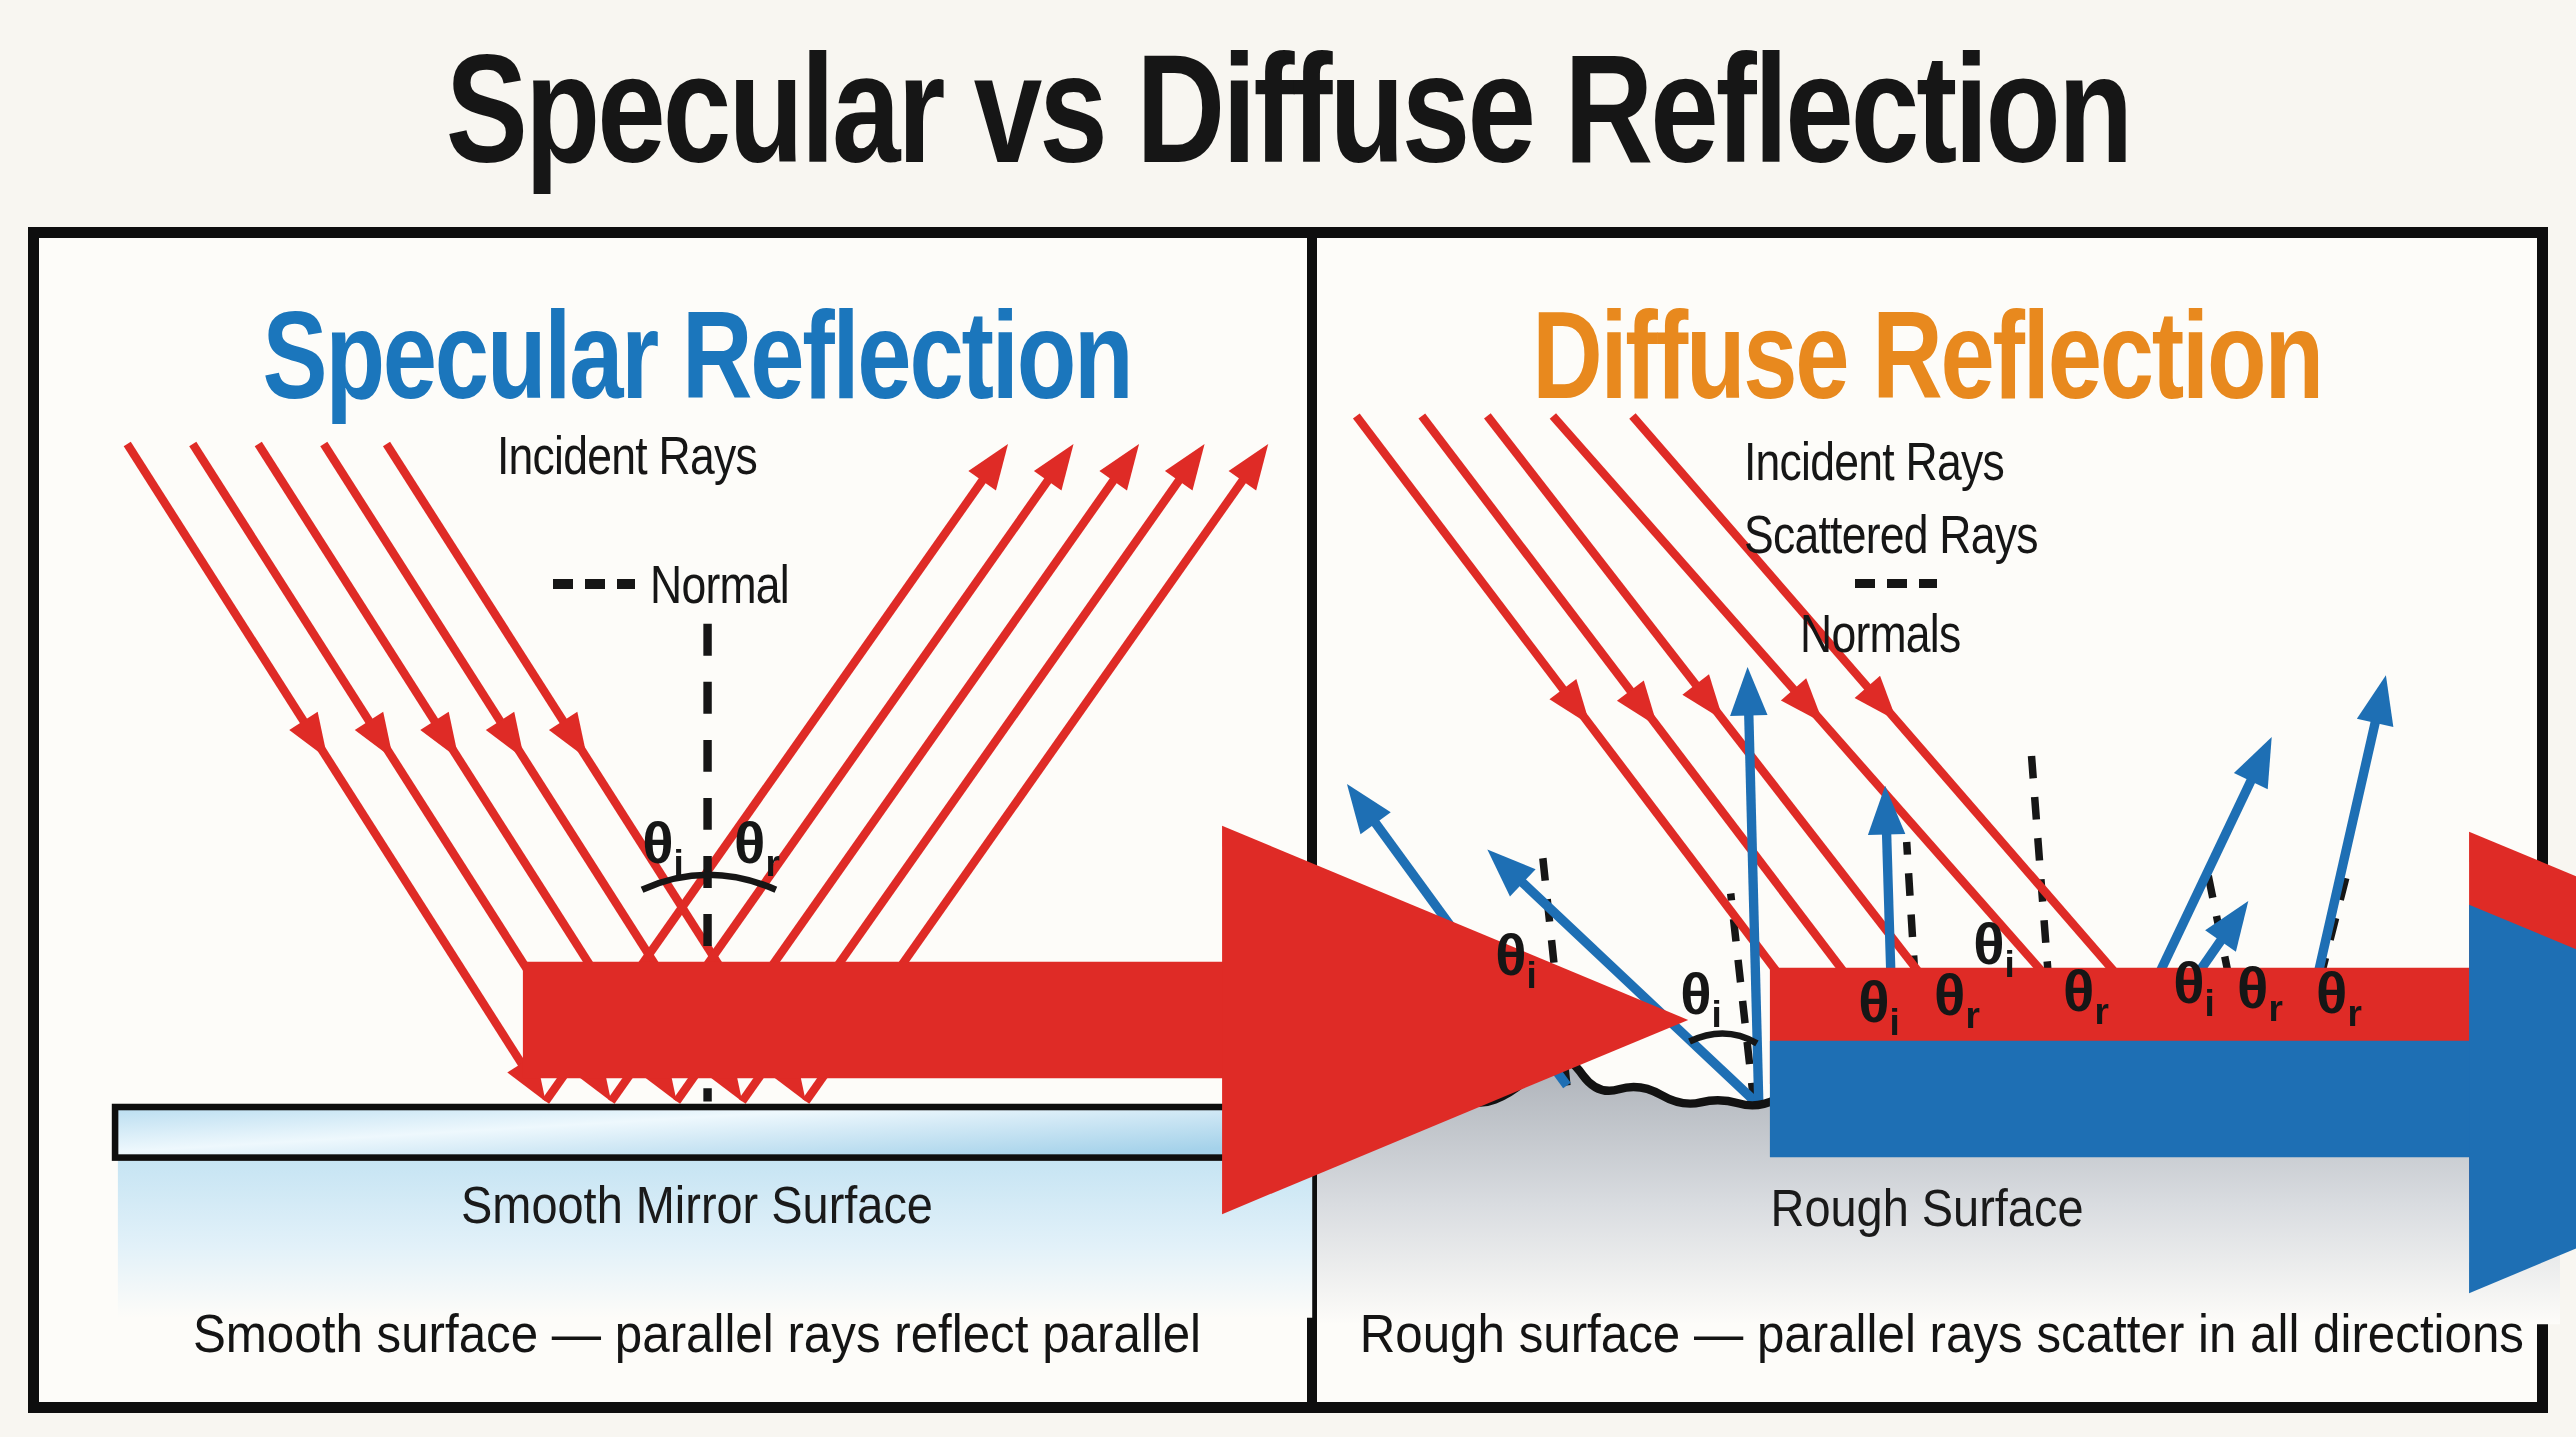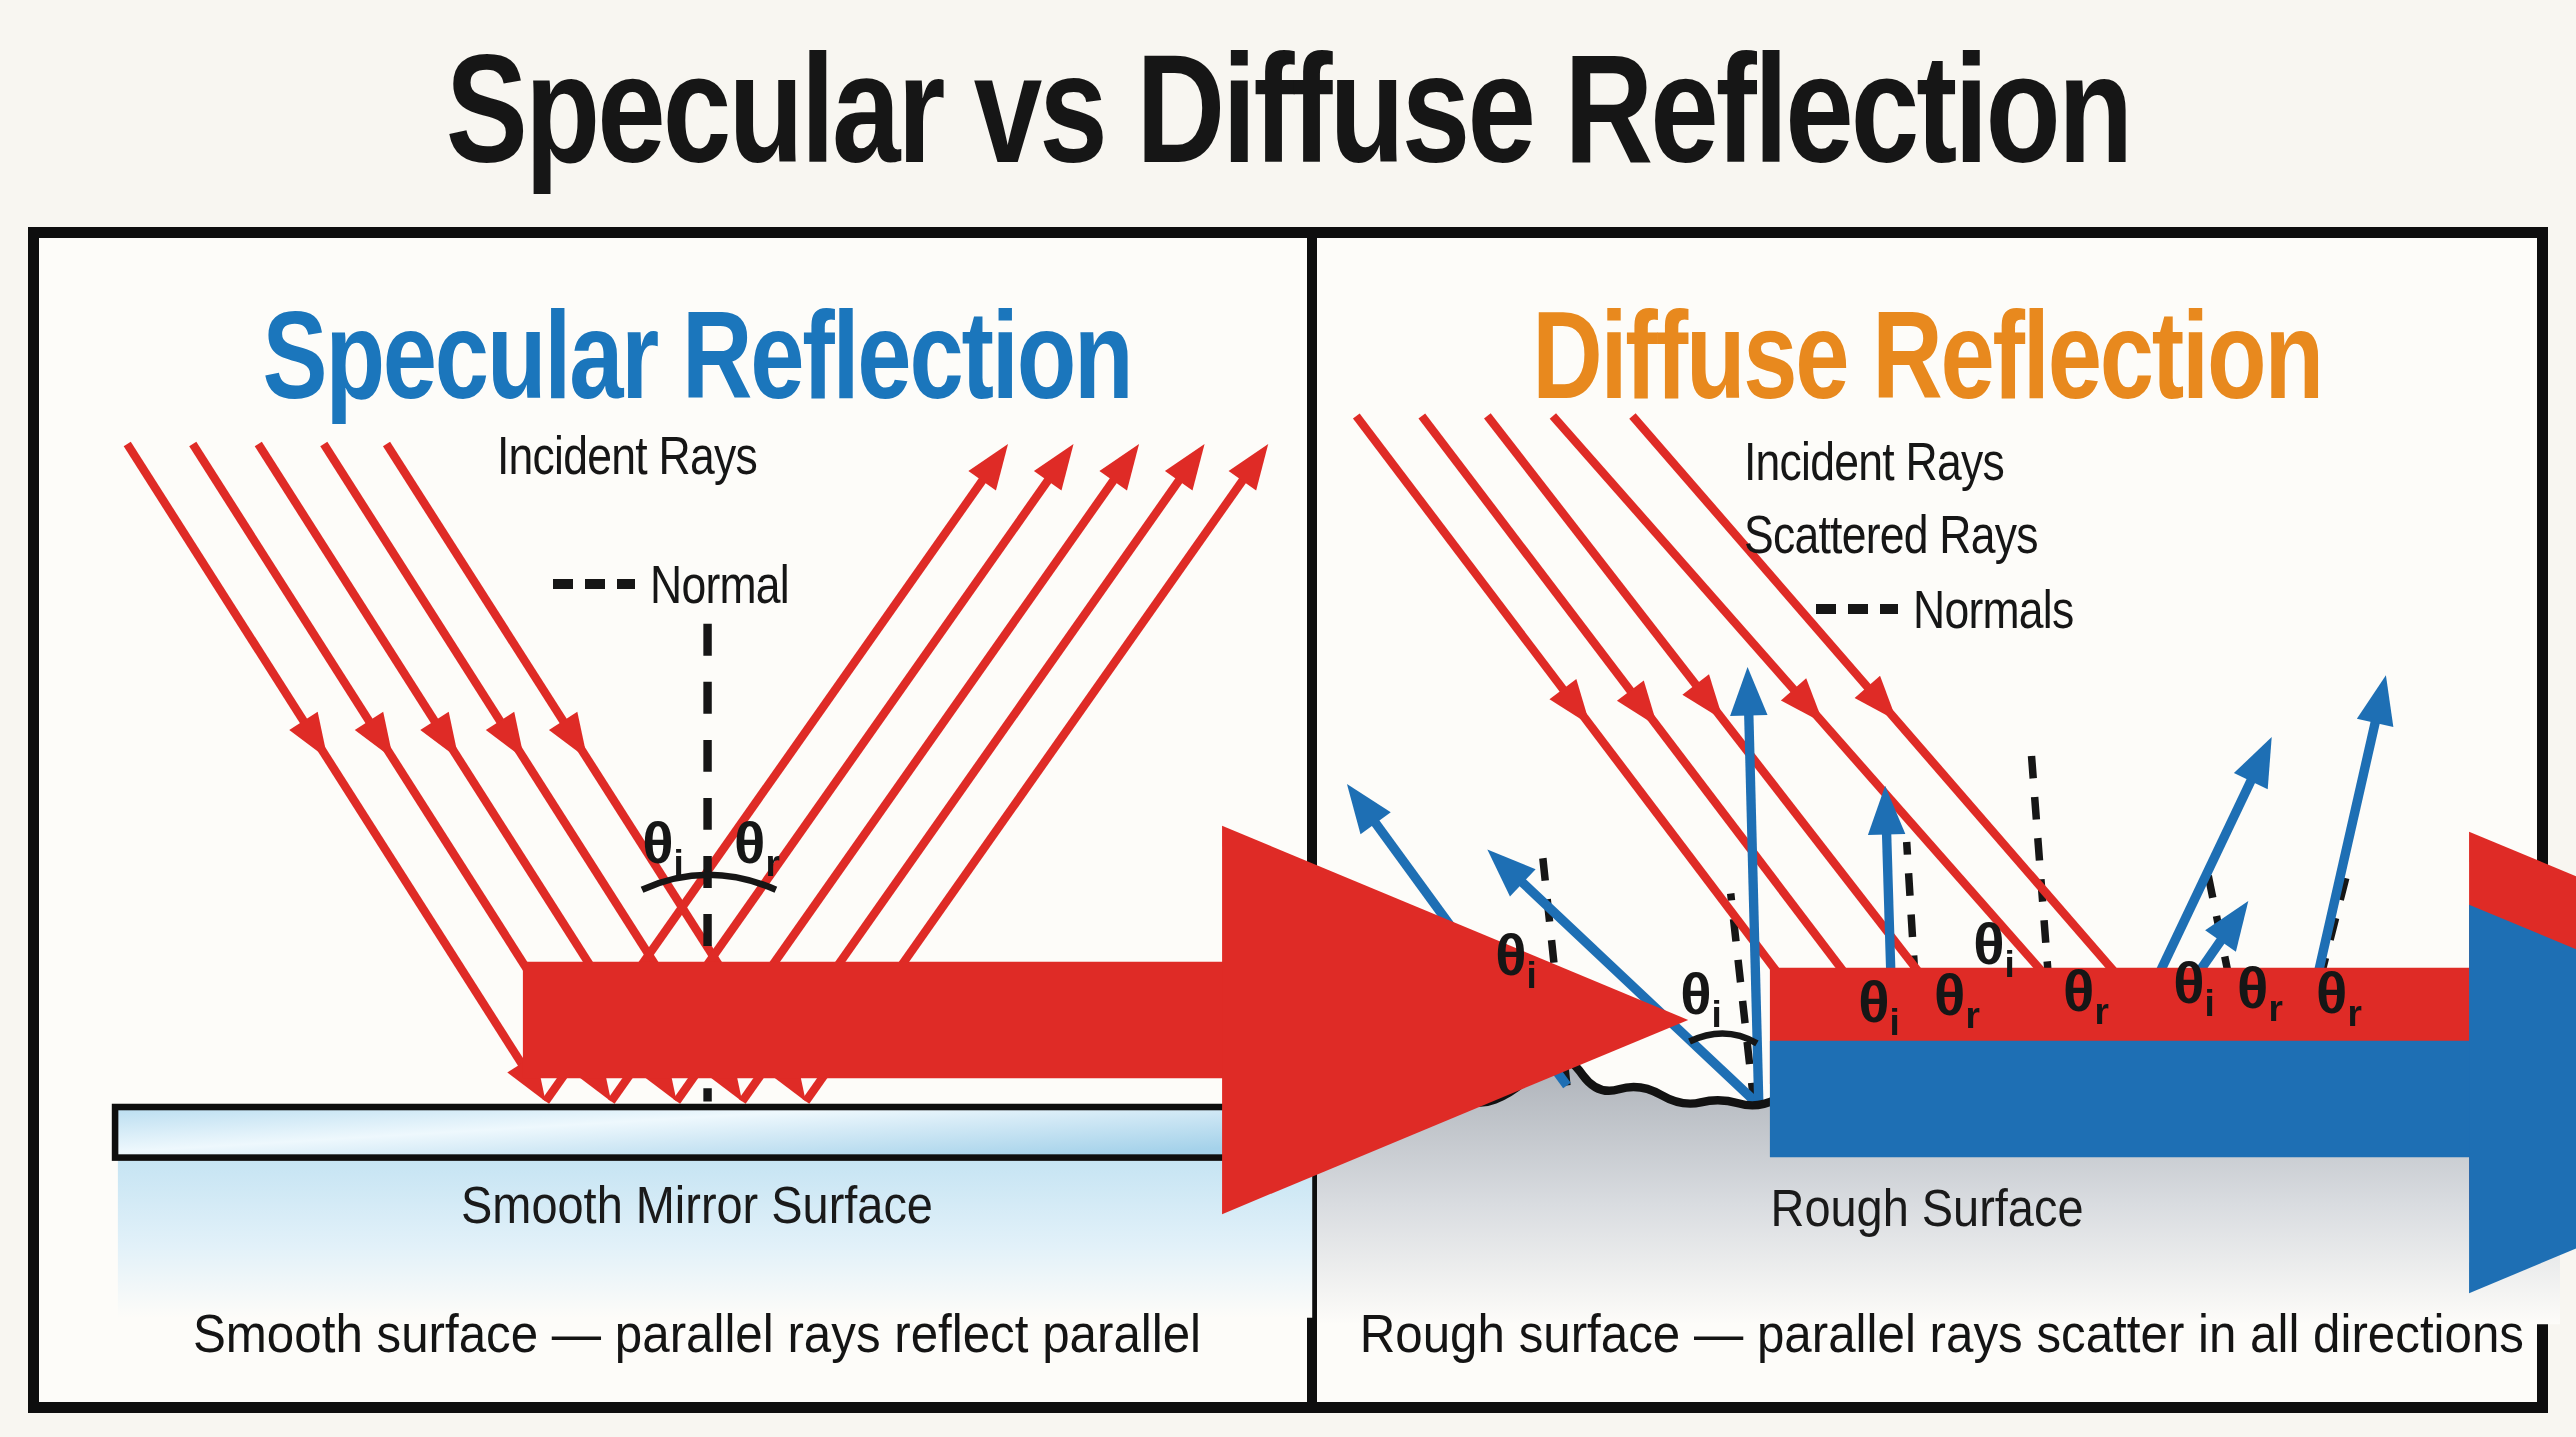--- a/index.html
+++ b/index.html
@@ -195,21 +195,21 @@
         </svg>
       <span class="legend-label">Incident Rays</span>
     </div>
     <div class="legend-row" style="left:427px;top:266px;text-align:right;">
       <svg class="legend-arrow" viewBox="0 0 96 40">
           <line x1="2" y1="21" x2="72.2" y2="21" stroke="#1E6FB4" stroke-width="9"></line>
           <polygon points="92,21 56,36 56,6" fill="#1E6FB4"></polygon>
         </svg>
       <span class="legend-label">Scattered Rays</span>
     </div>
-    <div class="legend-row" style="left:499px;top:341px;">
+    <div class="legend-row" style="left:483px;top:341px;flex-direction:column;">
       <span class="legend-dash"></span>
       <span class="legend-label">Normals</span>
     </div>
 
     <div class="surface-label" style="top:941px;">Rough Surface</div>
     <div class="caption" style="top:1065px;">Rough surface — parallel rays scatter in all directions</div>
   <span class="theta" style="left: 199px; top: 716px;">θ<sub>i</sub></span>
       <span class="theta" style="left: 384px; top: 755px;">θ<sub>i</sub></span>
       <span class="theta" style="left: 562px; top: 763px;">θ<sub>i</sub></span>
       <span class="theta" style="left: 640px; top: 756px;">θ<sub>r</sub></span>

